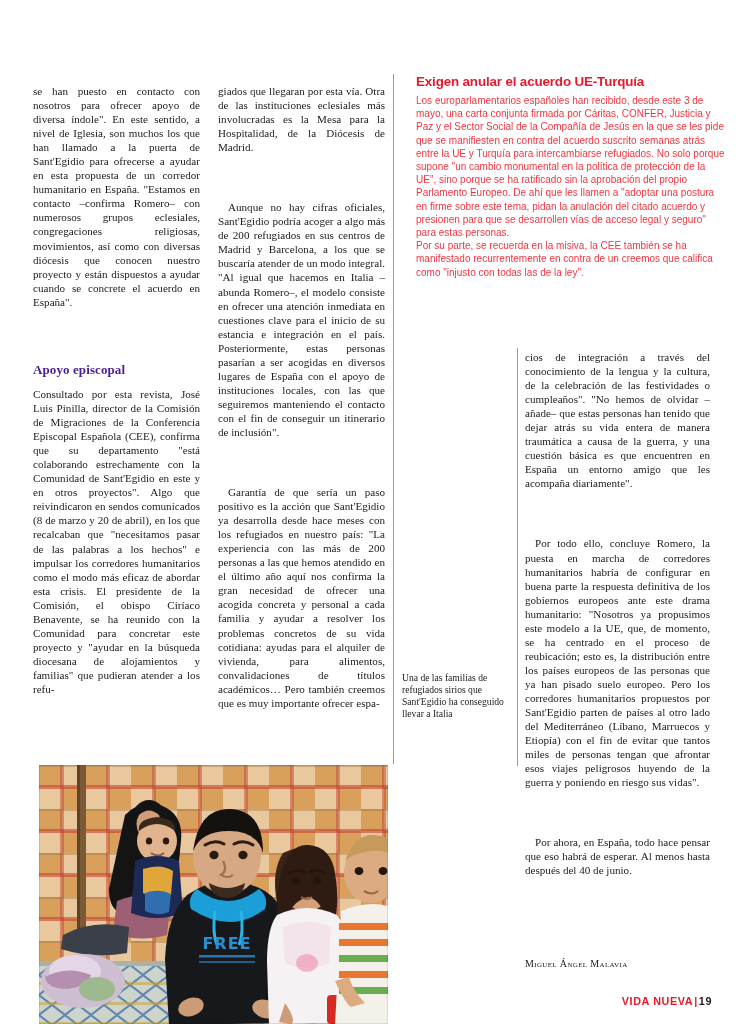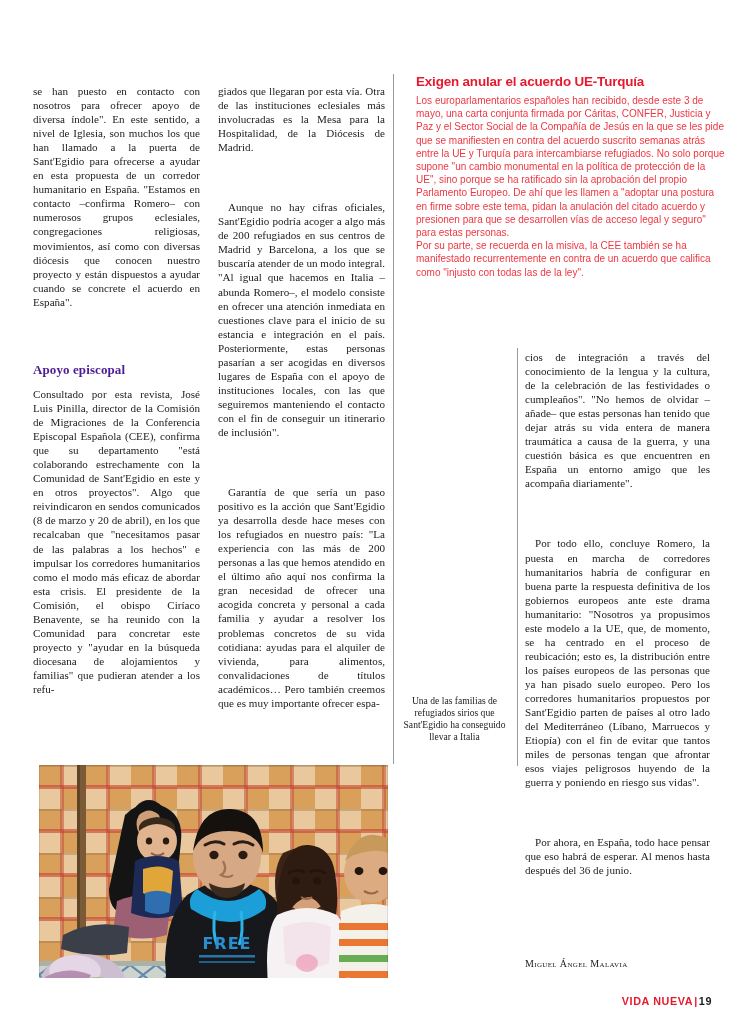--- a/index.html
+++ b/index.html
@@ -104,22 +104,21 @@
   
   #caption {
     position: absolute;
     left: 402px;
     top: 672px;
     width: 105px;
     font-family: "Liberation Serif", "DejaVu Serif", serif;
     font-size: 9.6px;
     line-height: 12.1px;
     color: #1b1b1b;
-    text-align: center;
-    margin-top: 23px;
+    text-align: left;
   }
 
   
   #byline {
     position: absolute;
     left: 525px;
     top: 958px;
     width: 185px;
     text-align: left;
     font-family: "Liberation Serif", "DejaVu Serif", serif;
@@ -144,21 +143,21 @@
   #footer .fn-brand { color: #e8192c; }
   #footer .fn-sep   { color: #e8192c; margin: 0 1px; }
   #footer .fn-page  { color: #1b1b1b; font-weight: bold; }
 
   
   #photo {
     position: absolute;
     left: 39px;
     top: 765px;
     width: 349px;
-    height: 213px;
+    height: 259px;
     overflow: hidden;
     background: #737373;
   }
   #photo svg { display: block; }
 </style>
 </head>
 <body>
 
 <div class="page">
 
@@ -178,28 +177,28 @@
     <p>Garantía de que sería un paso positivo es la acción que Sant'Egidio ya desarrolla desde hace meses con los refugiados en nuestro país: "La experiencia con las más de 200 personas a las que hemos atendido en el último año aquí nos confirma la gran necesidad de ofrecer una acogida concreta y personal a cada familia y ayudar a resolver los problemas concretos de su vida cotidiana: ayudas para el alquiler de vivienda, para alimentos, convalidaciones de títulos académicos… Pero también creemos que es muy importante ofrecer espa-</p>
   </div>
 
   <div class="vrule" id="vrule-left"></div>
   <div class="vrule" id="vrule-right"></div>
 
   <div id="redbox">
     <div class="rb-title">Exigen anular el acuerdo UE-Turquía</div>
     <div class="rb-body">
       <p>Los europarlamentarios españoles han recibido, desde este 3 de mayo, una carta conjunta firmada por Cáritas, CONFER, Justicia y Paz y el Sector Social de la Compañía de Jesús en la que se les pide que se manifiesten en contra del acuerdo suscrito semanas atrás entre la UE y Turquía para intercambiarse refugiados. No solo porque supone "un cambio monumental en la política de protección de la UE", sino porque se ha ratificado sin la aprobación del propio Parlamento Europeo. De ahí que les llamen a "adoptar una postura en firme sobre este tema, pidan la anulación del citado acuerdo y presionen para que se desarrollen vías de acceso legal y seguro" para estas personas.</p>
-      <p>Por su parte, se recuerda en la misiva, la CEE también se ha manifestado recurrentemente en contra de un acuerdo que califica como "injusto con todas las de la ley".</p>
+      <p>Por su parte, se recuerda en la misiva, la CEE también se ha manifestado recurrentemente en contra de un creemos que califica como "injusto con todas las de la ley".</p>
     </div>
   </div>
 
   <div class="col" id="col3">
     <p>cios de integración a través del conocimiento de la lengua y la cultura, de la celebración de las festividades o cumpleaños". "No hemos de olvidar –añade– que estas personas han tenido que dejar atrás su vida entera de manera traumática a causa de la guerra, y una cuestión básica es que encuentren en España un entorno amigo que les acompaña diariamente".</p>
     <p>Por todo ello, concluye Romero, la puesta en marcha de corredores humanitarios habría de configurar en buena parte la respuesta definitiva de los gobiernos europeos ante este drama humanitario: "Nosotros ya propusimos este modelo a la UE, que, de momento, se ha centrado en el proceso de reubicación; esto es, la distribución entre los países europeos de las personas que ya han pisado suelo europeo. Pero los corredores humanitarios propuestos por Sant'Egidio parten de países al otro lado del Mediterráneo (Líbano, Marruecos y Etiopía) con el fin de evitar que tantos miles de personas tengan que afrontar esos viajes peligrosos huyendo de la guerra y poniendo en riesgo sus vidas".</p>
-    <p>Por ahora, en España, todo hace pensar que eso habrá de esperar. Al menos hasta después del 36 de junio.</p>
+    <p>Por ahora, en España, todo hace pensar que eso habrá de esperar. Al menos hasta después del 40 de junio.</p>
   </div>
 
   <div id="caption">Una de las familias de refugiados sirios que Sant'Egidio ha conseguido llevar a Italia</div>
 
   <div id="byline">Miguel Ángel Malavia</div>
 
   <div id="footer">
     <span class="fn-brand">VIDA NUEVA</span><span class="fn-sep">|</span><span class="fn-page">19</span>
   </div>
 

